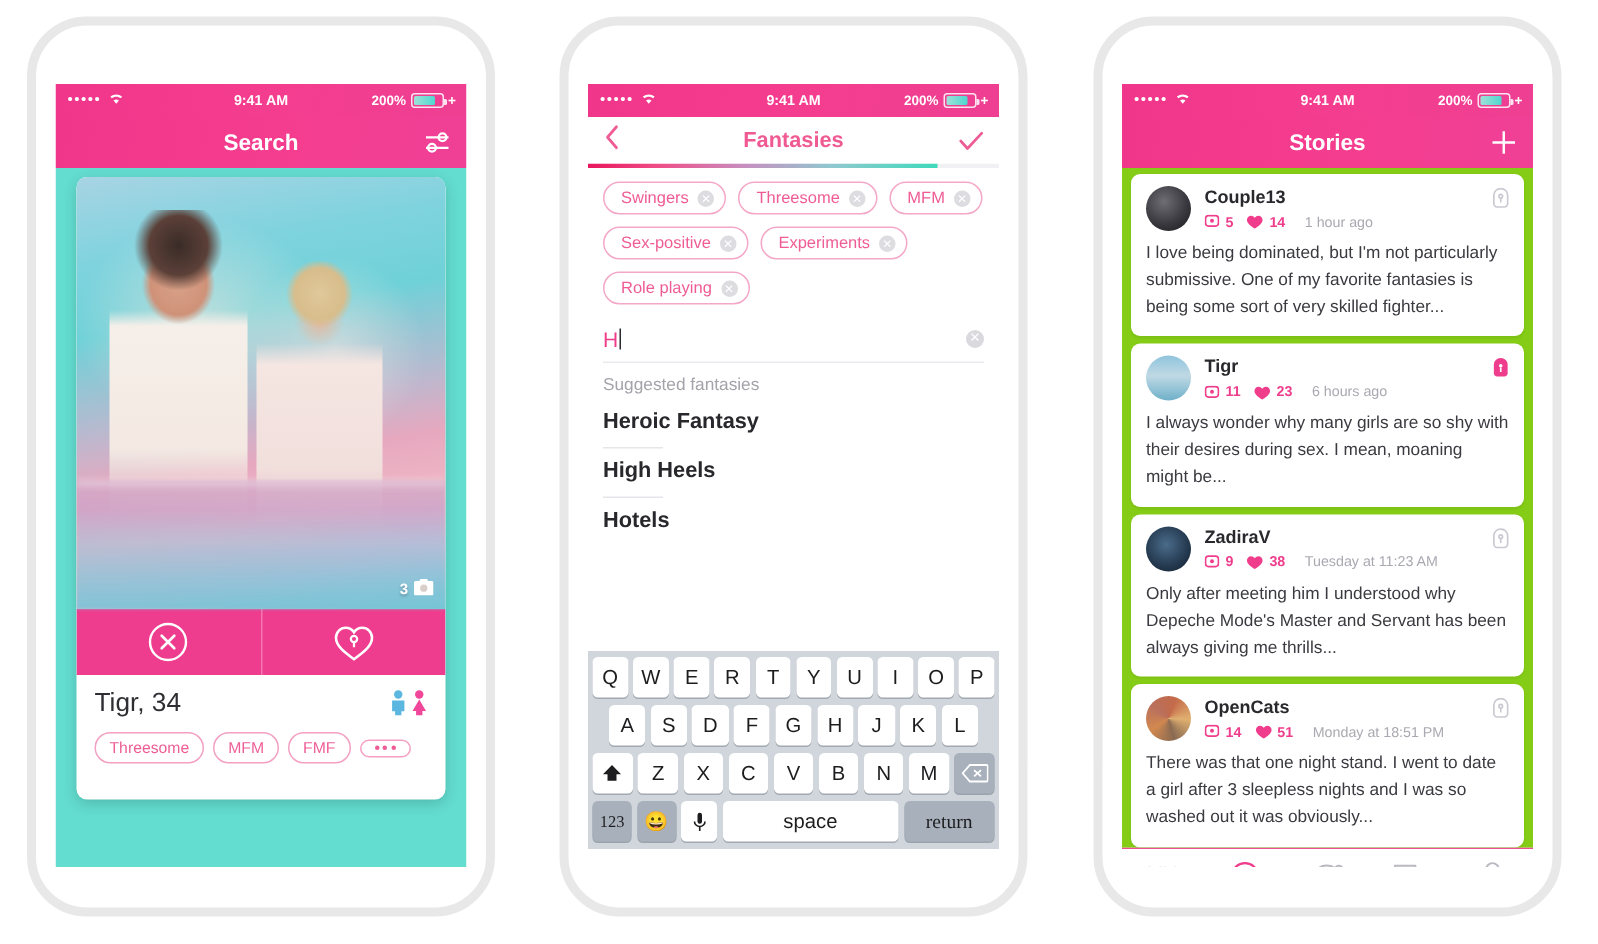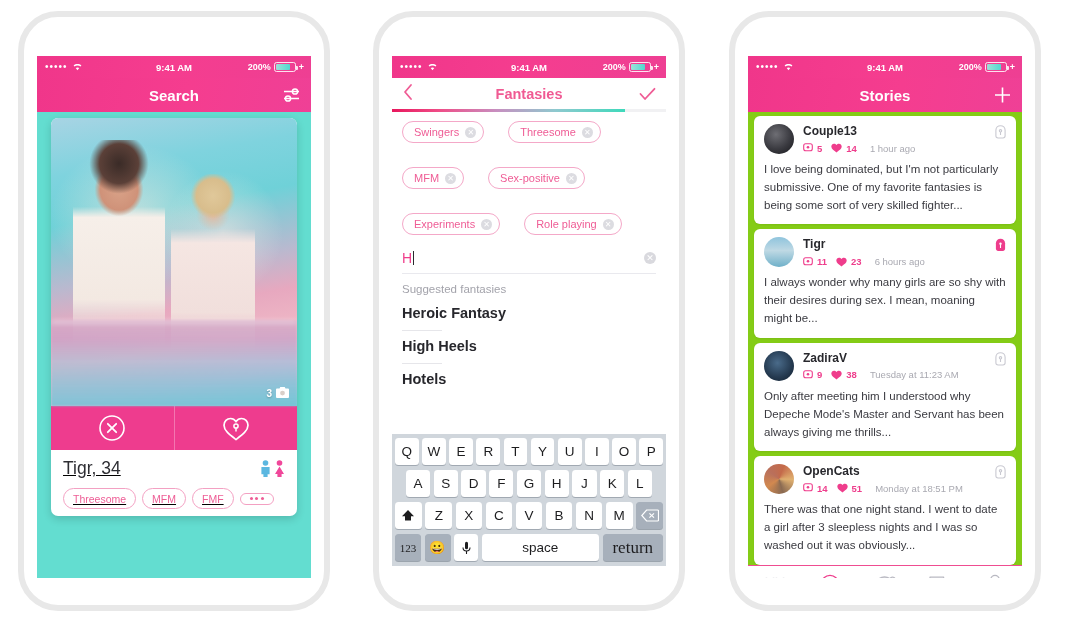--- a/index.html
+++ b/index.html
@@ -97,21 +97,21 @@
   .p1-photo .water:after{
     content:"";position:absolute;left:0;right:0;top:0;height:4px;background:rgba(255,255,255,.35);filter:blur(2px);
   }
   .photocount{
     position:absolute;right:8px;bottom:6px;color:#fff;font-size:10px;font-weight:600;
     display:flex;align-items:center;gap:4px;text-shadow:0 1px 2px rgba(0,0,0,.25);
   }
   .p1-actions{display:flex;height:44px;background:#ee3c8e;}
   .p1-actions > div{flex:1;display:flex;align-items:center;justify-content:center;}
   .p1-actions > div:first-child{border-right:1px solid rgba(255,255,255,.3);}
-  .p1-info{padding:8px 12px 7px;text-decoration:underline;}
+  .p1-info{padding:8px 12px 24px;}
   .p1-nameline{display:flex;align-items:center;justify-content:space-between;}
   .p1-name{font-size:17.5px;color:#2e2e33;}
   .gender-pair{display:flex;gap:3px;align-items:flex-end;}
   .p1-tags{display:flex;gap:6px;margin-top:9px;align-items:center;}
   .pill{
     border:1.1px solid #f3a0c2;color:#ee5e96;border-radius:11px;
     font-size:10.5px;padding:3.5px 9px;white-space:nowrap;background:#fff;
   }
   .pill.dots3{padding:3.5px 9px;display:flex;gap:2.5px;align-items:center;}
   .pill.dots3 b{width:3px;height:3px;border-radius:50%;background:#ee5e96;display:block;}
@@ -119,21 +119,21 @@
   
   .tabbar{
     height:40px;background:#fff;display:flex;align-items:center;justify-content:space-around;
     border-top:1px solid #ededf0;
   }
   .tabbar.pinktop{border-top:1px solid #ef4d91;}
   .tab{display:flex;align-items:center;justify-content:center;width:44px;height:34px;}
 
   
   .p2-body{height:454px;background:#fff;position:relative;display:flex;flex-direction:column;}
-  .chip-area{padding:9px 10px 4px;display:flex;flex-wrap:wrap;gap:24px;align-items:center;}
+  .chip-area{padding:9px 10px 4px;display:flex;flex-wrap:wrap;gap:8px;align-items:center;}
   .chip{
     border:1.1px solid #f4a8c8;border-radius:13px;color:#ef5c95;font-size:11px;
     padding:4px 7px 4px 11px;display:flex;align-items:center;gap:6px;background:#fff;white-space:nowrap;
   }
   .chip .x{
     width:11px;height:11px;border-radius:50%;background:#dcdce1;color:#fff;
     font-size:8px;line-height:11px;text-align:center;display:inline-block;font-family:"DejaVu Sans",sans-serif;
   }
   .searchrow{
     margin:6px 10px 0;padding:5px 0 7px;border-bottom:1px solid #e9e9ee;
@@ -151,21 +151,21 @@
   .kbrow{display:flex;justify-content:center;gap:3.5px;margin-bottom:5px;}
   .kbrow:last-child{margin-bottom:0;}
   .key{
     background:#fff;border-radius:3.5px;height:27px;min-width:20.5px;flex:1;
     display:flex;align-items:center;justify-content:center;font-size:13.5px;color:#1d1d1f;
     box-shadow:0 1px 0 rgba(135,145,155,.65);
   }
   .key.wide{flex:0 0 27px;}
   .key.dark{background:#a7b0bb;box-shadow:0 1px 0 rgba(120,130,142,.6);font-family:Liberation Serif, serif;}
   .key.space{flex:3.4;}
-  .key.ret{flex:1.75;font-size:17px;color:#1d1d1f;}
+  .key.ret{flex:1.75;font-size:13px;color:#1d1d1f;}
   .key.num{flex:0 0 26px;font-size:11px;}
   .key.emoji{flex:0 0 26px;font-size:13px;}
   .key.mic{flex:0 0 24px;background:#fff;}
   .kbrow.r2{padding:0 11px;}
   .kbrow.r3{padding:0 0;}
 
   
   .p3-body{height:453px;background:#84cc16;overflow:hidden;position:relative;}
   .story{
     background:#fff;border-radius:6px;margin:5px 6px;padding:8px 10px 10px;

